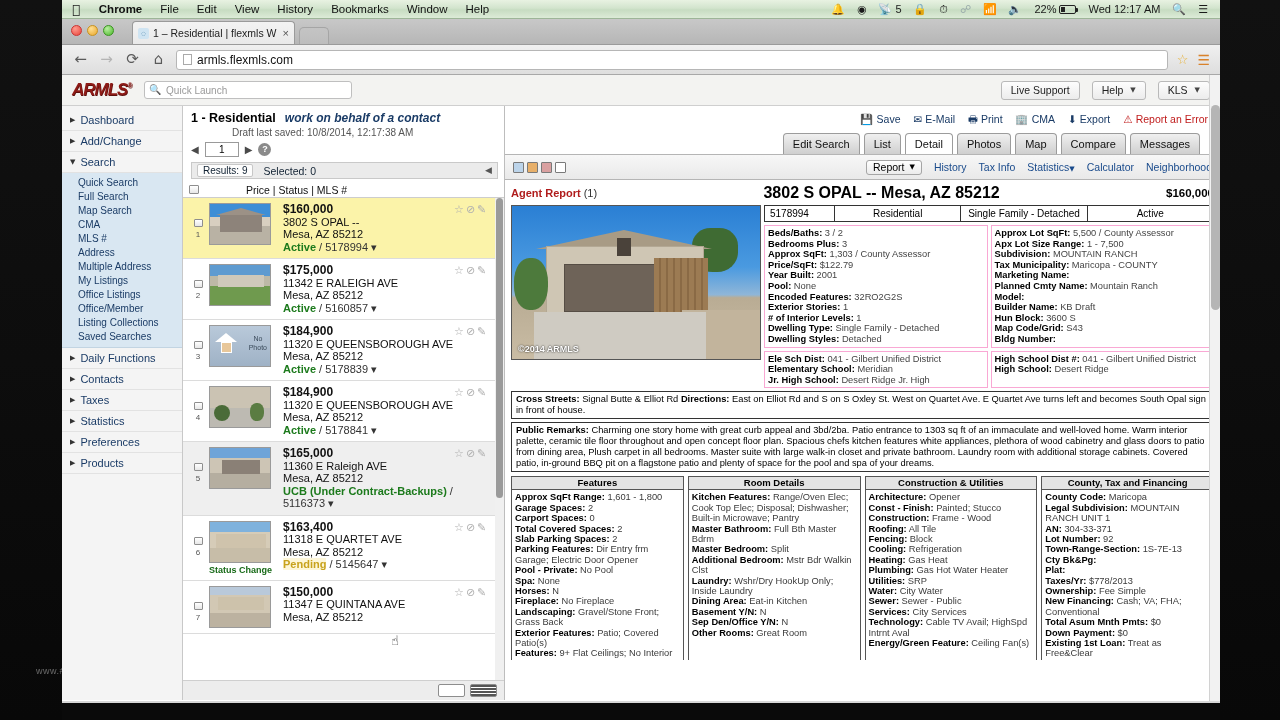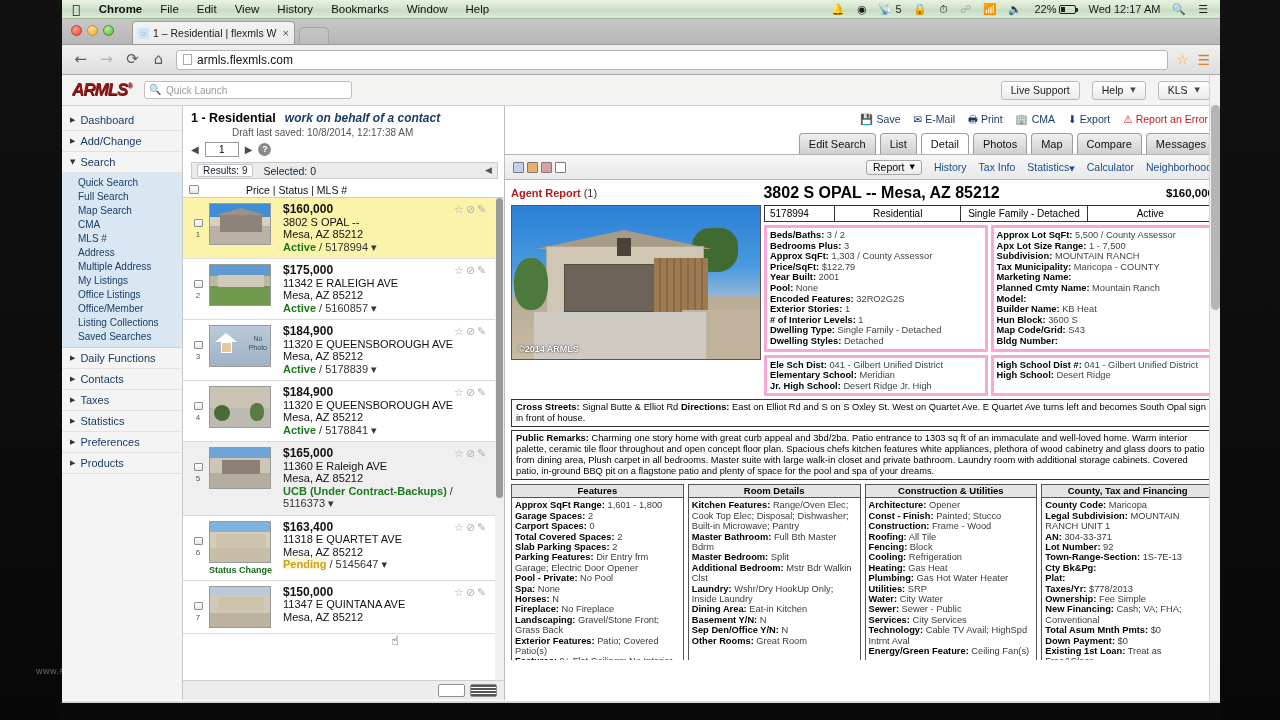--- a/index.html
+++ b/index.html
@@ -164,21 +164,21 @@
   #list-scrollbar { position:absolute; right:0; top:0; width:9px; height:100%; background:#f0f0f0;}
   #list-scrollbar .thumbbar{ position:absolute;top:0;left:1px;width:7px;height:300px;background:#9a9a9a;border-radius:4px;}
 
   
   #detail { flex:1; background:#fff; position:relative; }
   #detail-actions { display:flex; justify-content:flex-end; align-items:center; gap:13px;
      padding:7px 12px 0 0; font-size:10.5px; color:#1a3b66;}
   #detail-actions .act{ display:flex;align-items:center;gap:3px;}
   #detail-actions .act.err{ color:#c01c1c;}
   #tabsrow { display:flex; justify-content:flex-end; align-items:flex-end; gap:4px;
-     padding:8px 4px 0 0; }
+     padding:8px 20px 0 0; }
   .dtab { height:21px; border:1px solid #9c9c9c; border-bottom:none; border-radius:4px 4px 0 0;
      background:linear-gradient(180deg,#f0f0f0,#cfcfcf); padding:0 9px; font-size:11px;
      display:flex;align-items:center; color:#111;}
   .dtab.active{ background:#fff; color:#111; }
   #subbar { display:flex; align-items:center; border-top:1px solid #b5b5b5;
      border-bottom:1px solid #b5b5b5; background:linear-gradient(180deg,#f7f7f7,#e9e9e9);
      height:19px; padding:12px 8px; gap:12px; font-size:10.5px; }
   #subbar .left-ico { display:flex; gap:3px; margin-right:auto; }
   .miniico { width:11px;height:11px;border:1px solid #7a7a7a;border-radius:1px; display:inline-block;}
   .miniico.blue{background:#bcd4ea;} .miniico.orange{background:#e8b06a;}
@@ -209,21 +209,21 @@
   .ph-tree{position:absolute;right:22px;top:22px;width:46px;height:44px;background:#3f6b33;border-radius:40% 40% 45% 45%;}
   .ph-tree2{position:absolute;left:2px;top:52px;width:34px;height:52px;background:#4d7a3c;border-radius:45%;}
   .ph-cr{position:absolute;left:6px;bottom:5px;color:#fff;font-size:9px;font-weight:bold;
      text-shadow:0 0 2px #000;}
   .infoblk { flex:1; display:flex; flex-direction:column; gap:3px;}
   .typerow { display:flex; border:1px solid #333; height:17px; font-size:10px; align-items:center;}
   .typerow div{ flex:1; text-align:center; border-right:1px solid #333; height:100%; line-height:16px;}
   .typerow div:last-child{border-right:none;}
   .typerow div.mlsno{ flex:0 0 70px; text-align:left; padding-left:5px;}
   .twocol{ display:flex; gap:3px; flex:1;}
-  .bx { border:3px solid #f9a8d4; padding:2px 3px; font-size:9.3px; line-height:10.6px; flex:1; overflow:hidden;}
+  .bx { border:1px solid #f9a8d4; padding:2px 3px; font-size:9.3px; line-height:10.6px; flex:1; overflow:hidden;}
   .bx b{font-weight:bold;}
   .bx .v{ color:#444; }
   .schoolrow{ display:flex; gap:3px; }
   .wide { border:1px solid #333; padding:2px 4px; font-size:9.3px; line-height:11px; margin-top:3px;}
   .cols4 { display:flex; gap:4px; margin-top:4px;}
   .col4 { flex:1; border:1px solid #555; display:flex; flex-direction:column; }
   .col4 .ch { background:#e4e4e4; border-bottom:1px solid #555; text-align:center;
      font-size:9.5px; font-weight:bold; height:13px; line-height:12px;}
   .col4 .cbody{ padding:2px 3px; font-size:9.3px; line-height:10.4px; }
   .col4 .cbody b{font-weight:bold;}
@@ -683,21 +683,21 @@
                   <div><b>Dwelling Styles:</b> <span class="v">Detached</span></div>
                 </div>
                 <div class="bx">
                   <div><b>Approx Lot SqFt:</b> <span class="v">5,500 / County Assessor</span></div>
                   <div><b>Apx Lot Size Range:</b> <span class="v">1 - 7,500</span></div>
                   <div><b>Subdivision:</b> <span class="v">MOUNTAIN RANCH</span></div>
                   <div><b>Tax Municipality:</b> <span class="v">Maricopa - COUNTY</span></div>
                   <div><b>Marketing Name:</b> <span class="v"></span></div>
                   <div><b>Planned Cmty Name:</b> <span class="v">Mountain Ranch</span></div>
                   <div><b>Model:</b> <span class="v"></span></div>
-                  <div><b>Builder Name:</b> <span class="v">KB Heat</span></div>
+                  <div><b>Builder Name:</b> <span class="v">KB Draft</span></div>
                   <div><b>Hun Block:</b> <span class="v">3600 S</span></div>
                   <div><b>Map Code/Grid:</b> <span class="v">S43</span></div>
                   <div><b>Bldg Number:</b> <span class="v"></span></div>
                 </div>
               </div>
 
               <div class="schoolrow">
                 <div class="bx" style="flex:1">
                   <div><b>Ele Sch Dist:</b> <span class="v">041 - Gilbert Unified District</span></div>
                   <div><b>Elementary School:</b> <span class="v">Meridian</span></div>

